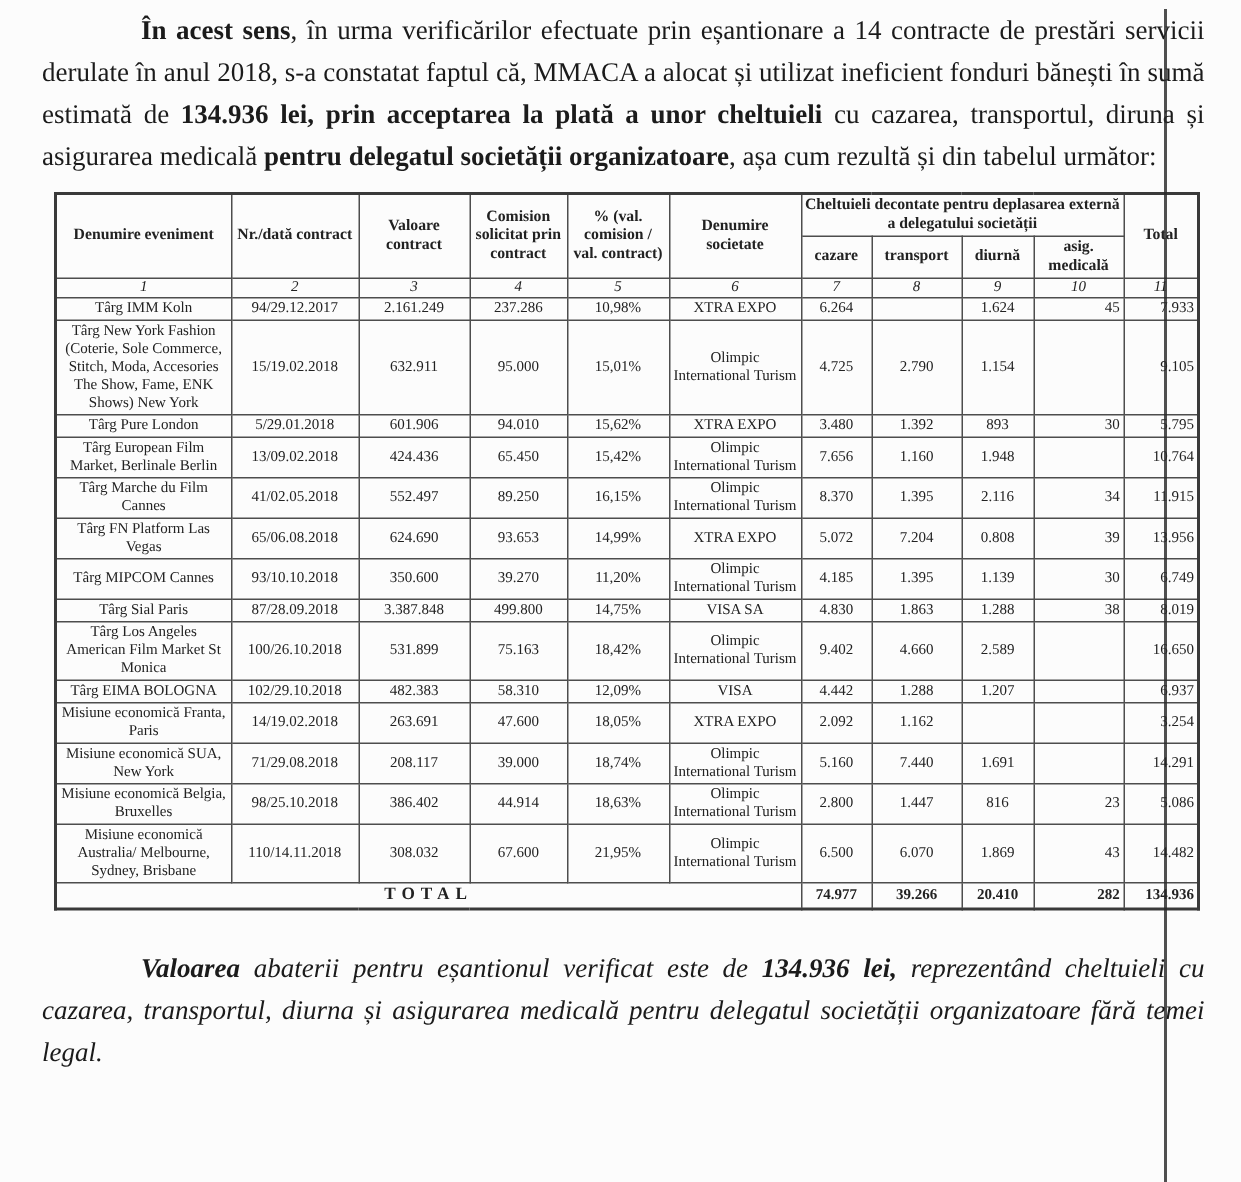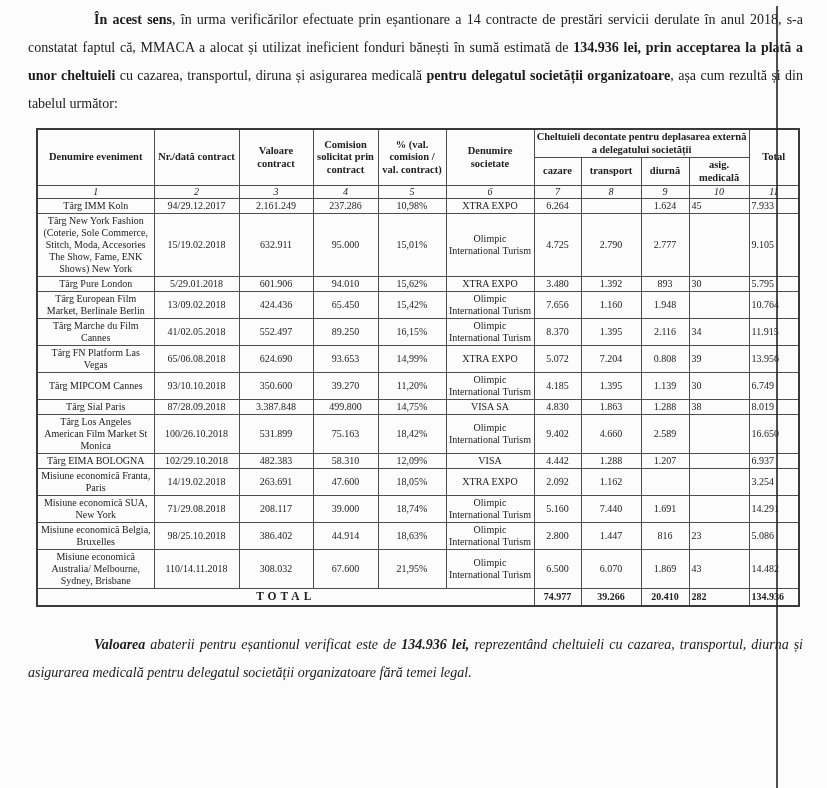--- a/index.html
+++ b/index.html
@@ -7,21 +7,21 @@
     width:827px; min-height:788px;
     background:#fcfcfc;
     font-family:"Liberation Serif", serif;
     color:#1b1b1b;
     position:relative;
     overflow-x:hidden;
   }
   .page { position:relative; width:827px; min-height:788px; }
 
   .para {
-    font-size:14px; line-height:28px;
+    font-size:18px; line-height:28px;
     text-align:justify; text-indent:66px;
     margin:6px 24px 0 28px;
   }
   .para b { font-weight:bold; }
   .closing { margin-top:24px;font-style:italic; }
 
   table.tbl {
     border-collapse:collapse;
     table-layout:fixed;
     width:762px;
@@ -46,21 +46,21 @@
   }
   tr.nums td {
     font-style:italic;
     text-align:center;
     font-size:10px;
     padding:0 2px;
   }
   tbody td { vertical-align:middle; }
   .cell-event { text-align:center; padding:2px 4px; }
   .c { text-align:center; }
-  .r { padding-right:8px; }
+  .r { text-align:right; padding-right:8px; }
   tfoot td { font-weight:bold; }
   .total-label { text-align:center; letter-spacing:4px; font-size:11.5px; }
 
   .scan-line {
     position:absolute;
     left:776px; top:0;
     width:2px; height:100%;
     background:rgba(40,40,40,0.82);
     z-index:5;
     pointer-events:none;
@@ -134,21 +134,21 @@
         </tr>
         <tr>
           <td class="cell-event">Târg New York Fashion (Coterie, Sole Commerce, Stitch, Moda, Accesories The Show, Fame, ENK Shows) New York</td>
           <td class="c">15/19.02.2018</td>
           <td class="c">632.911</td>
           <td class="c">95.000</td>
           <td class="c">15,01%</td>
           <td class="c">Olimpic International Turism</td>
           <td class="c">4.725</td>
           <td class="c">2.790</td>
-          <td class="c">2.777</td>
+          <td class="c">1.154</td>
           <td class="r"></td>
           <td class="r">9.105</td>
         </tr>
         <tr>
           <td class="cell-event">Târg Pure London</td>
           <td class="c">5/29.01.2018</td>
           <td class="c">601.906</td>
           <td class="c">94.010</td>
           <td class="c">15,62%</td>
           <td class="c">XTRA EXPO</td>

